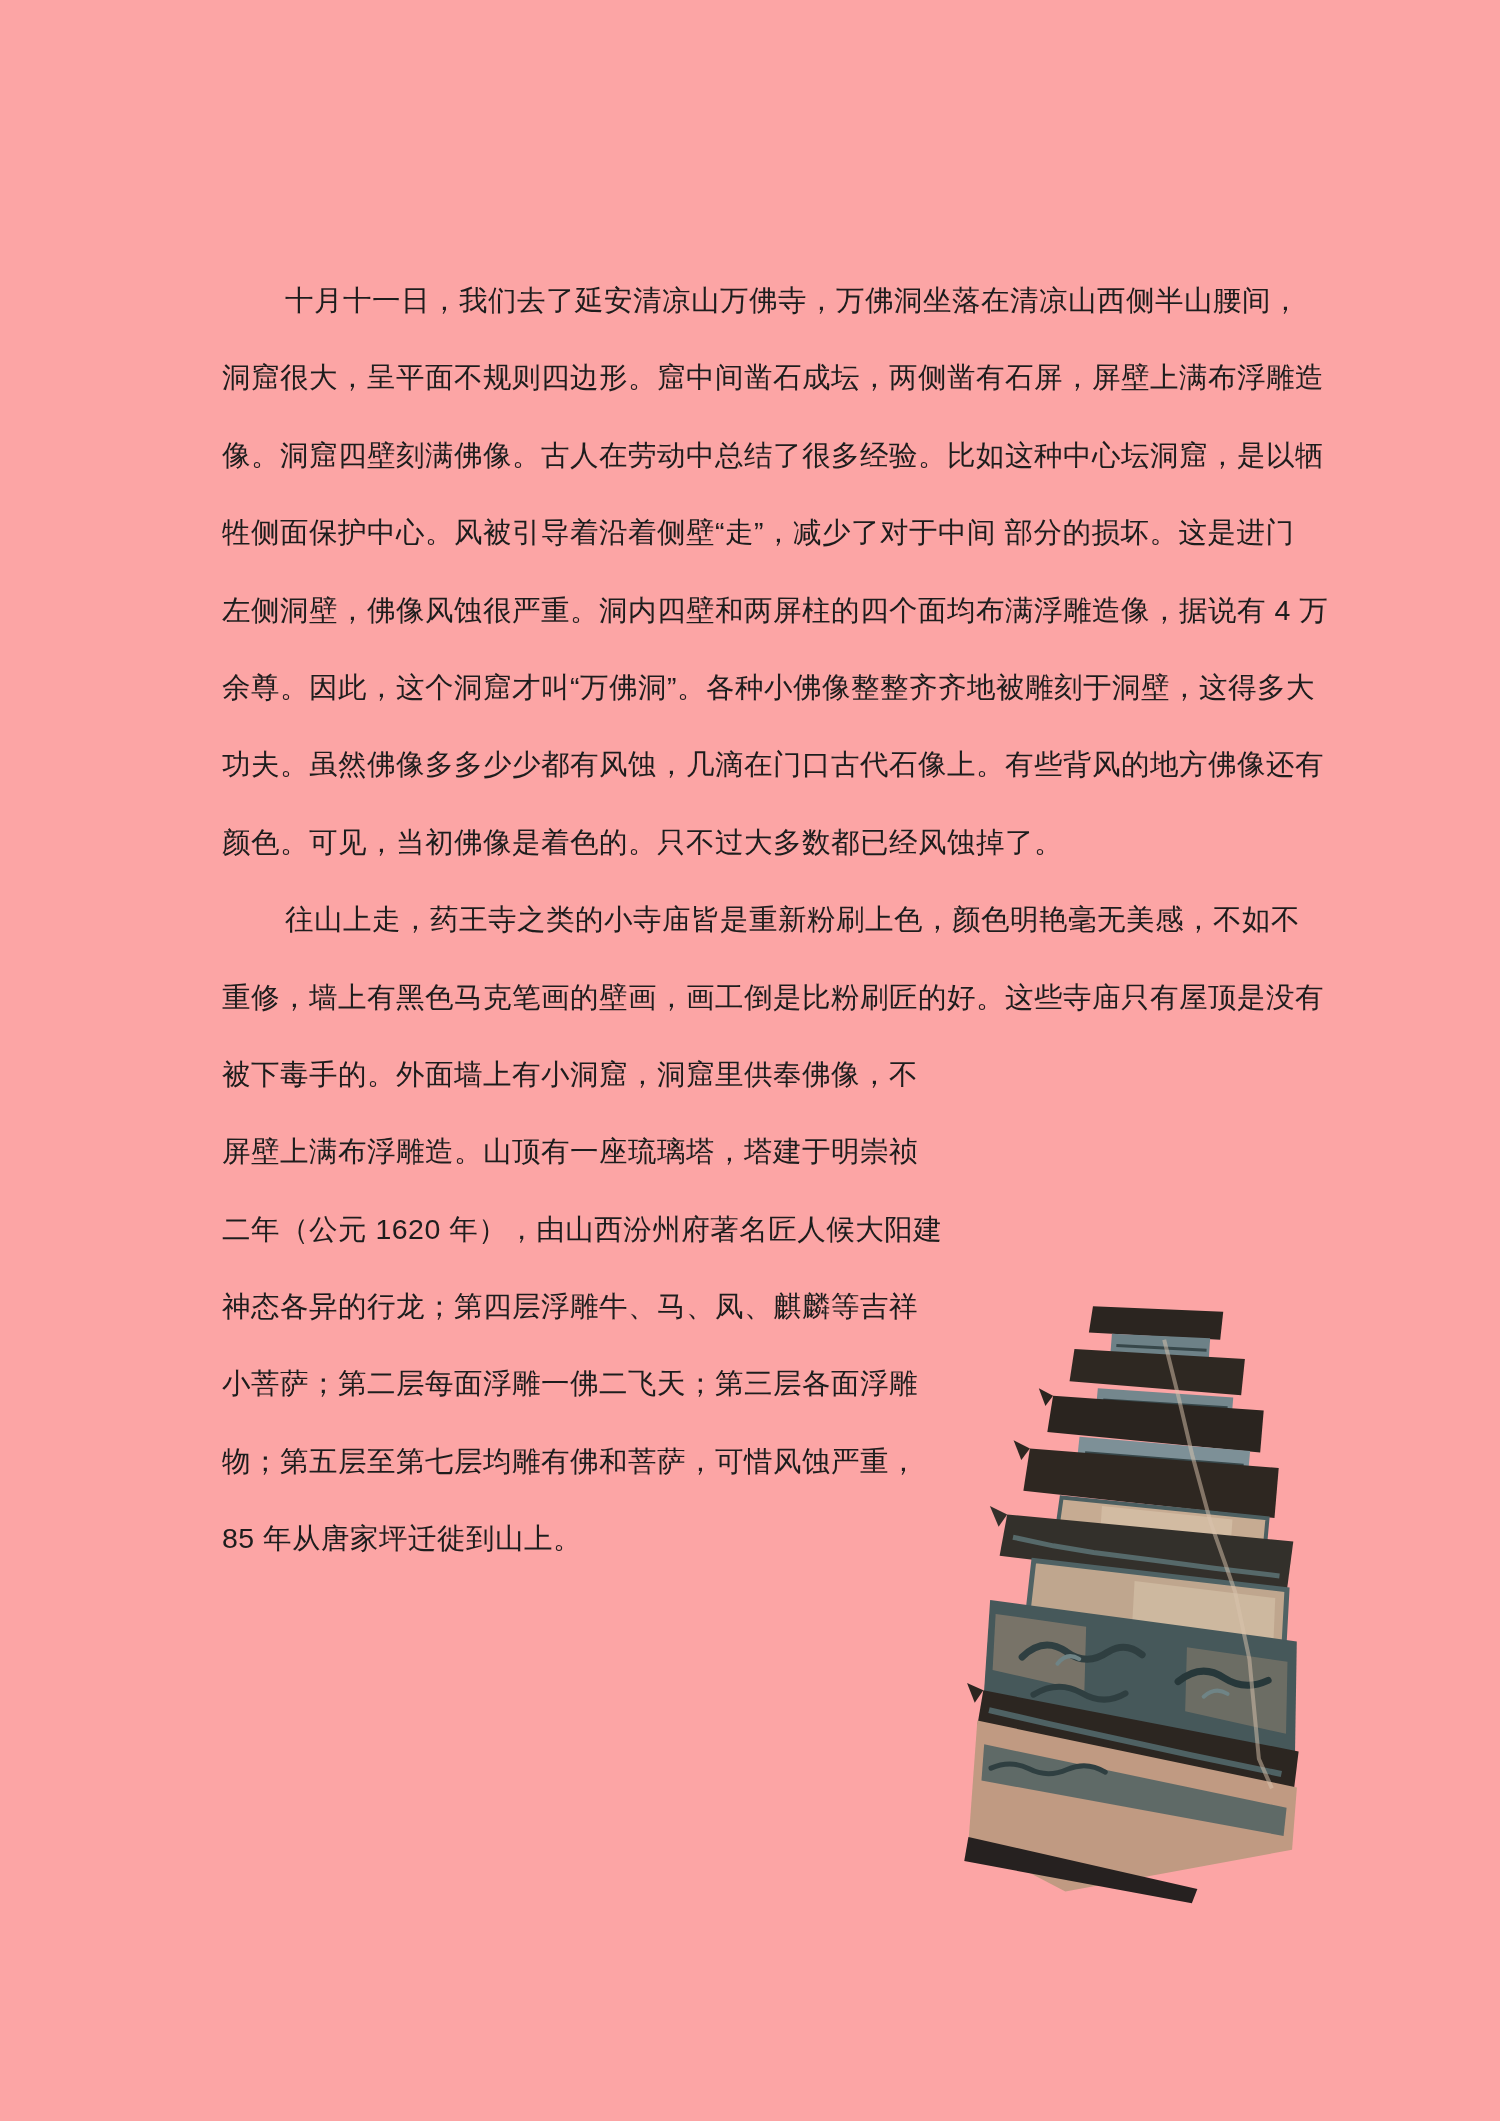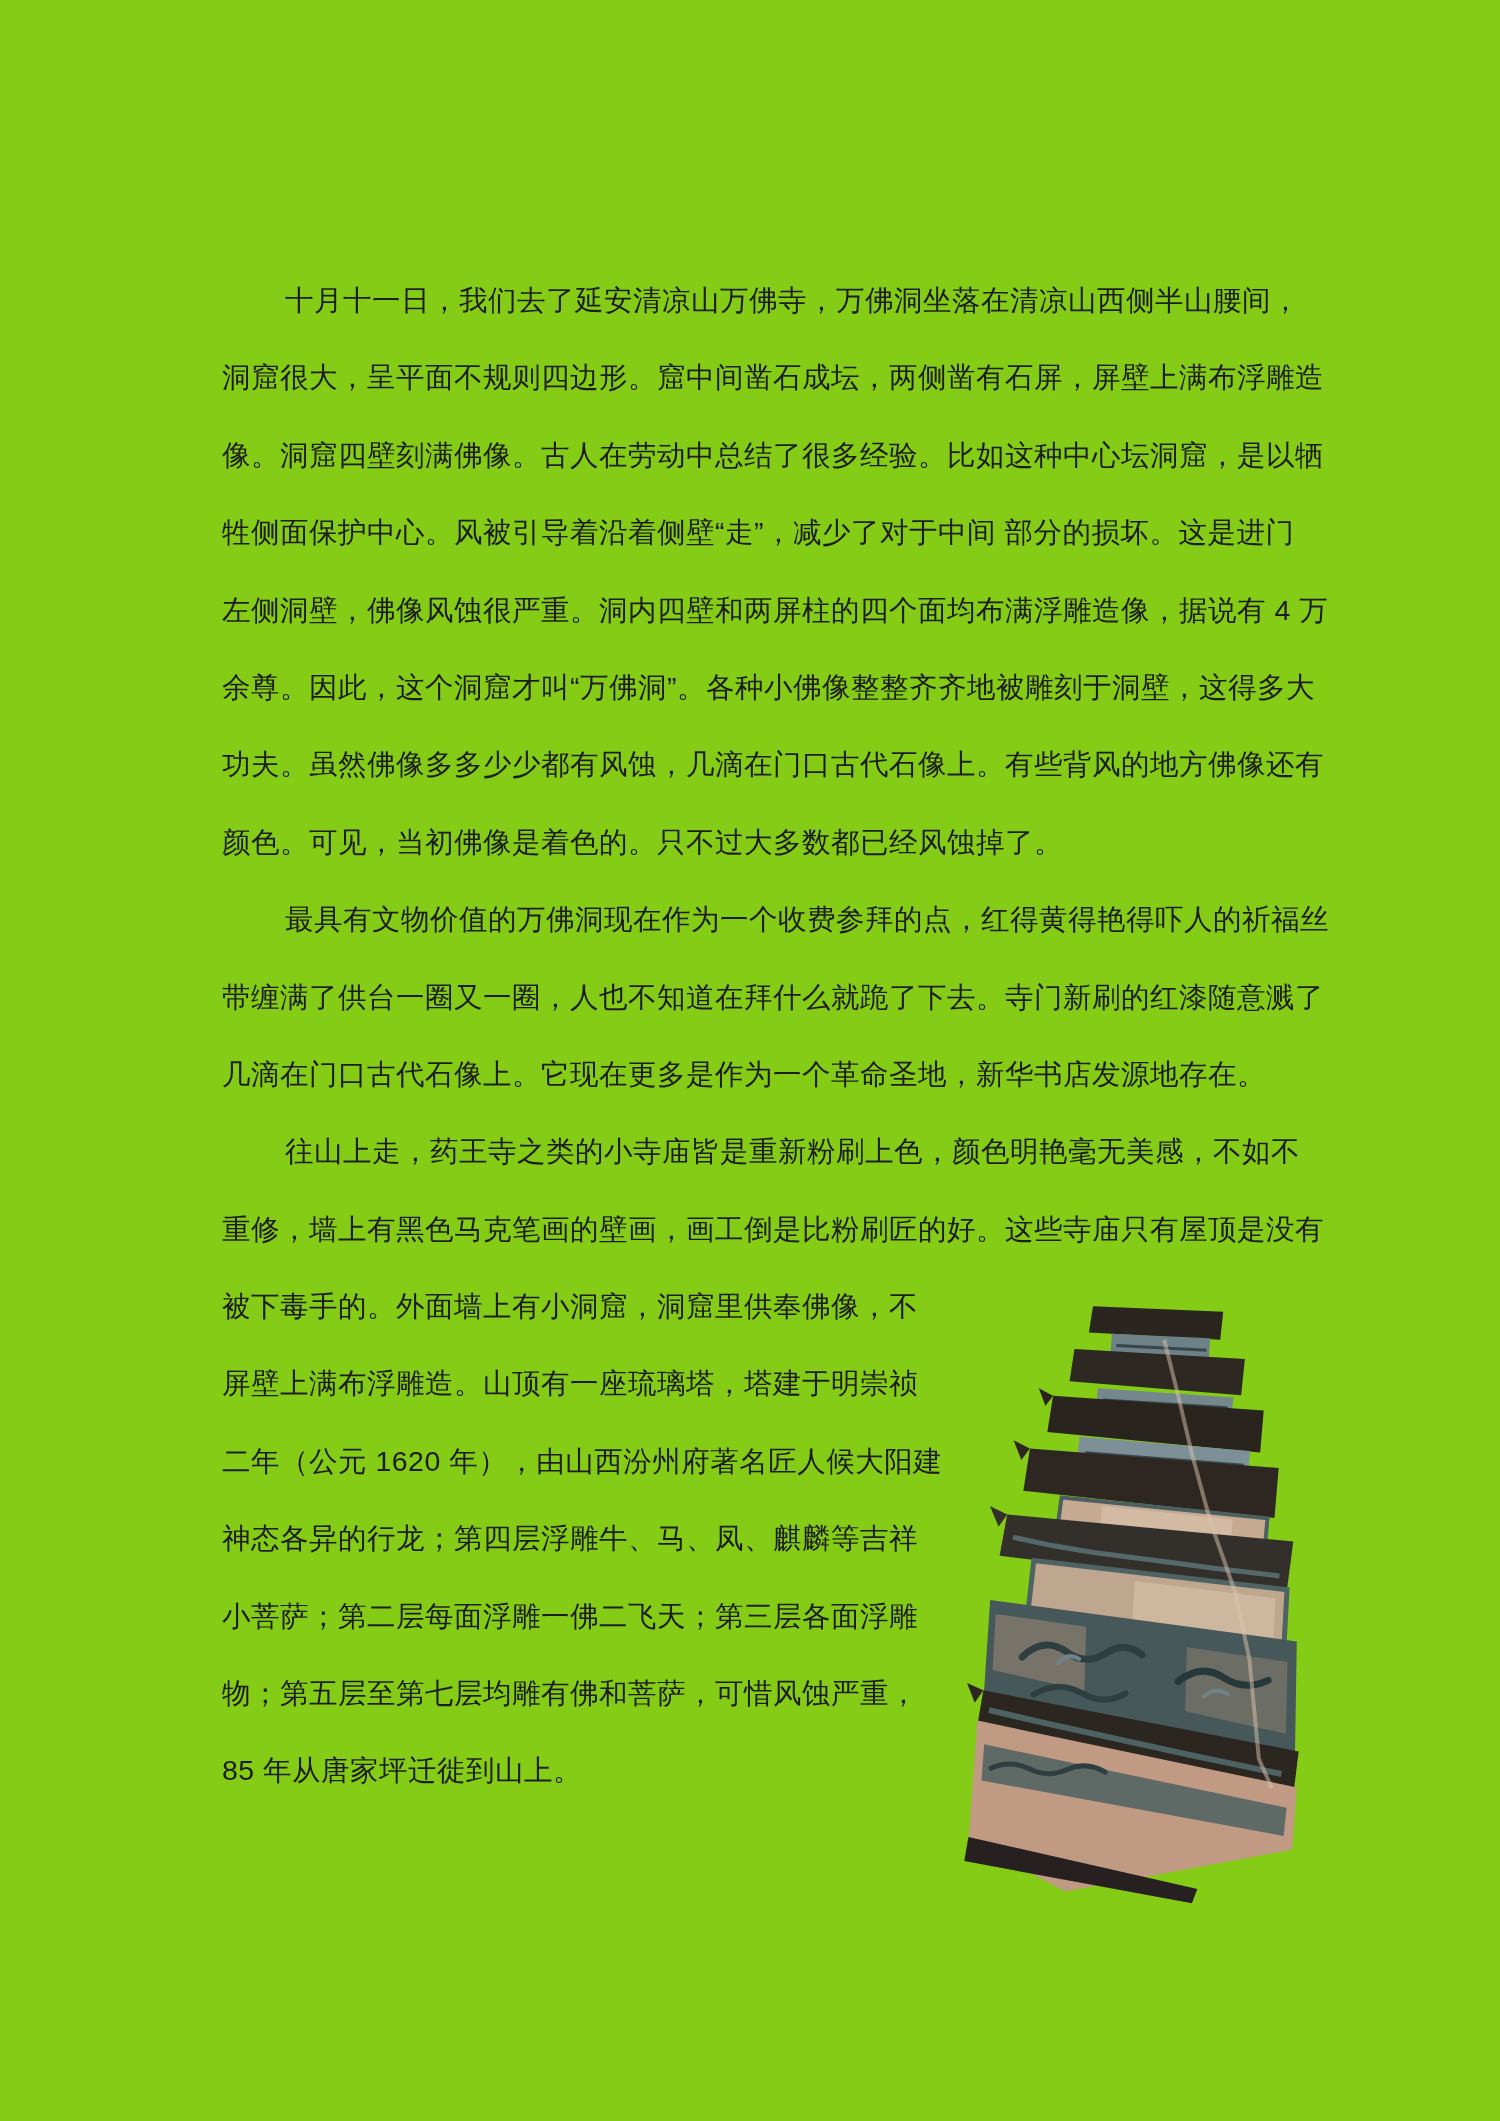--- a/index.html
+++ b/index.html
@@ -1,20 +1,20 @@
 <!DOCTYPE html>
 <html><head>
 <meta charset="utf-8">
 <style>
   html, body { margin: 0; padding: 0; background: #ffffff; }
   .page {
     position: relative;
     width: 1500px;
     height: 2121px;
-    background: #84cc16;
+    background: #fca5a5;
     overflow: hidden;
     font-family: "Liberation Sans", sans-serif;
     color: #1d1d1d;
   }
   .text-block {
     position: absolute;
     left: 222px;
     top: 262px;
     width: 1110px;
   }
@@ -45,25 +45,20 @@
   <div class="text-block" id="text-block">
       <div class="para">
         <div class="line first">十月十一日，我们去了延安清凉山万佛寺，万佛洞坐落在清凉山西侧半山腰间，</div>
         <div class="line">洞窟很大，呈平面不规则四边形。窟中间凿石成坛，两侧凿有石屏，屏壁上满布浮雕造</div>
         <div class="line">像。洞窟四壁刻满佛像。古人在劳动中总结了很多经验。比如这种中心坛洞窟，是以牺</div>
         <div class="line">牲侧面保护中心。风被引导着沿着侧壁“走”，减少了对于中间 部分的损坏。这是进门</div>
         <div class="line">左侧洞壁，佛像风蚀很严重。洞内四壁和两屏柱的四个面均布满浮雕造像，据说有 4 万</div>
         <div class="line">余尊。因此，这个洞窟才叫“万佛洞”。各种小佛像整整齐齐地被雕刻于洞壁，这得多大</div>
         <div class="line">功夫。虽然佛像多多少少都有风蚀，几滴在门口古代石像上。有些背风的地方佛像还有</div>
         <div class="line">颜色。可见，当初佛像是着色的。只不过大多数都已经风蚀掉了。</div>
-      </div>
-      <div class="para">
-        <div class="line first">最具有文物价值的万佛洞现在作为一个收费参拜的点，红得黄得艳得吓人的祈福丝</div>
-        <div class="line">带缠满了供台一圈又一圈，人也不知道在拜什么就跪了下去。寺门新刷的红漆随意溅了</div>
-        <div class="line">几滴在门口古代石像上。它现在更多是作为一个革命圣地，新华书店发源地存在。</div>
       </div>
       <div class="para">
         <div class="line first">往山上走，药王寺之类的小寺庙皆是重新粉刷上色，颜色明艳毫无美感，不如不</div>
         <div class="line">重修，墙上有黑色马克笔画的壁画，画工倒是比粉刷匠的好。这些寺庙只有屋顶是没有</div>
         <div class="line">被下毒手的。外面墙上有小洞窟，洞窟里供奉佛像，不</div>
         <div class="line">屏壁上满布浮雕造。山顶有一座琉璃塔，塔建于明崇祯</div>
         <div class="line">二年（公元 1620 年），由山西汾州府著名匠人候大阳建</div>
         <div class="line">神态各异的行龙；第四层浮雕牛、马、凤、麒麟等吉祥</div>
         <div class="line">小菩萨；第二层每面浮雕一佛二飞天；第三层各面浮雕</div>
         <div class="line">物；第五层至第七层均雕有佛和菩萨，可惜风蚀严重，</div>

